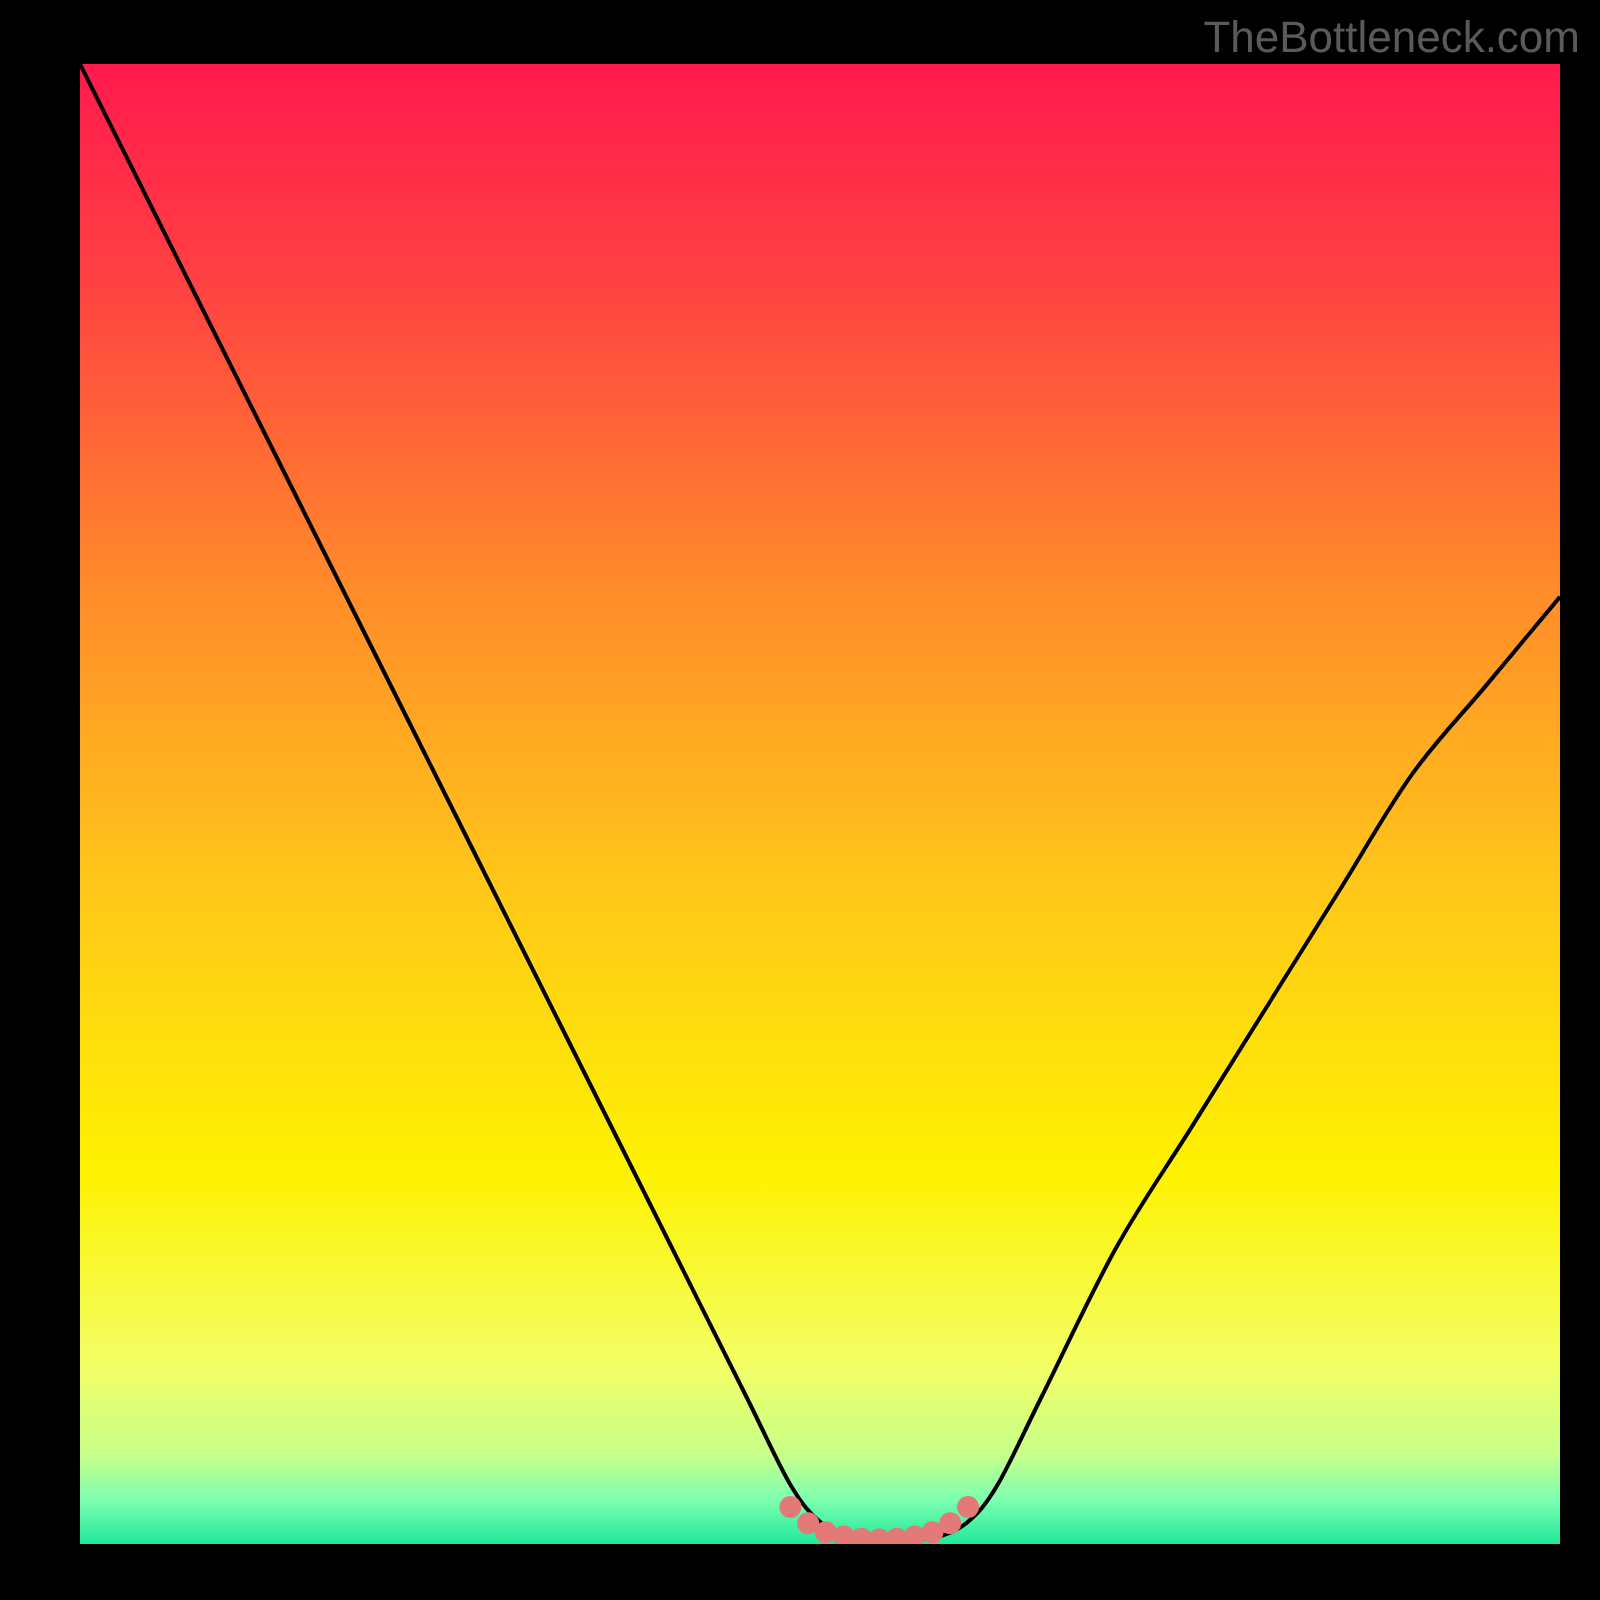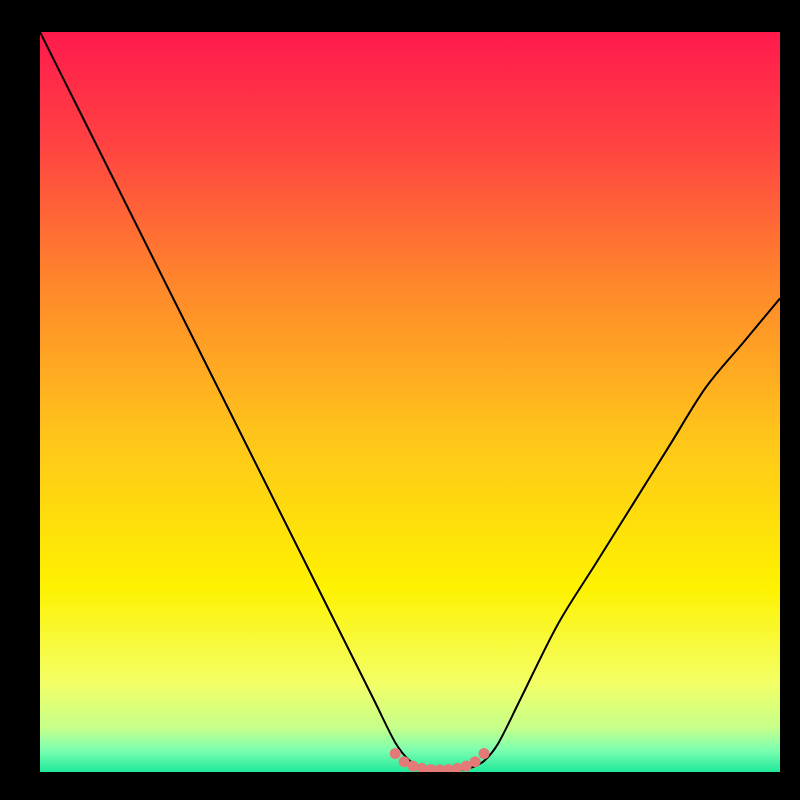--- a/index.html
+++ b/index.html
@@ -37,20 +37,21 @@
   svg {
     display: block;
     width: 100%;
     height: 100%;
   }
 </style>
 </head>
 <body>
 
 <div class="frame">
+  <div class="watermark">TheBottleneck.com</div>
   <div class="plot">
     <svg viewBox="0 0 740 740">
       <defs>
         <linearGradient id="bg-grad" x1="0" y1="0" x2="0" y2="1">
             <stop offset="0%" stop-color="#ff1a4d"></stop>
             <stop offset="15%" stop-color="#ff4242"></stop>
             <stop offset="35%" stop-color="#ff8a2a"></stop>
             <stop offset="55.00000000000001%" stop-color="#ffc61a"></stop>
             <stop offset="75%" stop-color="#fef200"></stop>
             <stop offset="88%" stop-color="#f3ff66"></stop>

